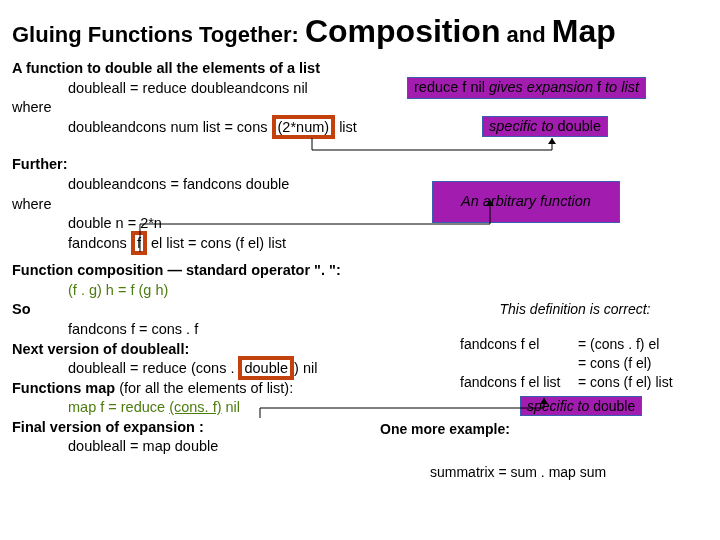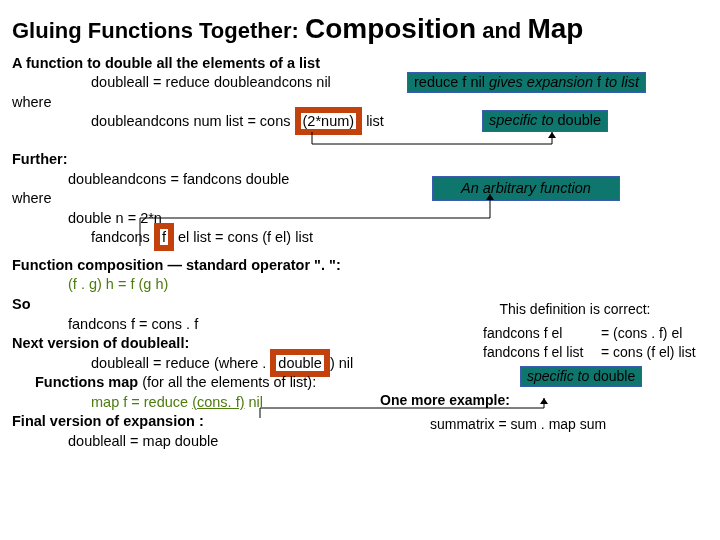--- a/index.html
+++ b/index.html
@@ -7,38 +7,38 @@
     padding: 10px 12px;
     font-family: Arial, Helvetica, sans-serif;
     font-size: 14.5px;
     width: 696px;
     height: 520px;
     color: #000;
     background: #fff;
     line-height: 1.35;
   }
   .title { font-weight: bold; font-size: 22px; margin-bottom: 6px; white-space: nowrap; }
-  .title .big { font-size: 28px; }
+  .title .big { font-size: 32px; }
   .bold { font-weight: bold; }
   .row { position: relative; }
   .indent1 { padding-left: 56px; }
   .blue { color: #4d7c0f; }
   .box {
     border: 1px solid #3a5db0;
     padding: 0 6px;
     display: inline-block;
     font-style: italic;
-    background: #0f766e;
+    background: #a21caf;
   }
   .box .upright { font-style: normal; }
-  .boxed { border: 6px solid #c2410c; padding: 0 2px; }
+  .boxed { border: 4px solid #c2410c; padding: 0 2px; }
   .abs { position: absolute; }
   .rightcol { position: absolute; left: 460px; top: 300px; width: 230px; font-size: 14px; }
   svg.arrow { position: absolute; overflow: visible; }
-  .nowrap { white-space: nowrap; margin-left: 23px; }
+  .nowrap { white-space: nowrap; }
 </style>
 </head>
 <body>
 
 <div class="title">
   <span>Gluing Functions Together:</span>
   <span class="big">Composition</span>
   <span>and</span>
   <span class="big">Map</span>
 </div>
@@ -64,21 +64,21 @@
     <line x1="240" y1="14" x2="240" y2="2" stroke="#000"></line>
     <polygon points="240,2 236,8 244,8" fill="#000"></polygon>
   </svg>
 </div>
 
 <div style="height:18px"></div>
 
 <div class="row bold">Further:</div>
 <div class="row">
   <div class="indent1">doubleandcons = fandcons double</div>
-  <div class="box abs" style="left:420px; top:6px; padding:2px 28px;">An arbitrary function</div>
+  <div class="box abs" style="left:420px; top:6px; padding:10px 28px;">An arbitrary function</div>
 </div>
 <div class="row">where</div>
 <div class="row indent1">double n = 2*n</div>
 <div class="row">
   <span class="indent1 nowrap" style="display:inline-block">
     <span>fandcons </span><span class="boxed">f</span><span> el list = cons (f el) list</span>
   </span>
   <svg class="arrow" style="left:128px; top:-38px;" width="360" height="58">
     <line x1="0" y1="56" x2="0" y2="28" stroke="#000"></line>
     <line x1="0" y1="28" x2="350" y2="28" stroke="#000"></line>
@@ -89,39 +89,40 @@
 
 <div style="height:8px"></div>
 
 <div class="row bold">Function composition — standard operator ". ":</div>
 <div class="row indent1 blue">(f . g) h = f (g h)</div>
 <div class="row bold">So</div>
 <div class="row indent1">fandcons f = cons . f</div>
 <div class="row bold">Next version of doubleall:</div>
 <div class="row">
   <span class="indent1 nowrap" style="display:inline-block">
-    <span>doubleall = reduce (where . </span><span class="boxed">double</span><span>) nil</span>
+    <span>doubleall = reduce (cons . </span><span class="boxed">double</span><span>) nil</span>
   </span>
 </div>
 <div class="row bold nowrap"><span>Functions map </span><span style="font-weight:normal">(for all the elements of list):</span></div>
 <div class="row indent1 blue nowrap">
   <span>map f = reduce </span><span style="text-decoration:underline">(cons. f)</span><span> nil</span>
 </div>
 <div class="row bold">Final version of expansion :</div>
 <div class="row indent1">doubleall = map double</div>
 
 <div class="rightcol">
-  <div style="text-align:center; margin-bottom:5px;">This definition is correct:</div>
+  <div style="font-style:italic; text-align:center; margin-bottom:16px;">This definition is correct:</div>
   <div class="nowrap"><span style="display:inline-block; width:118px">fandcons f el</span><span>= (cons . f) el</span></div>
+  <div class="nowrap"><span style="display:inline-block; width:118px"></span><span>= cons (f el)</span></div>
   <div class="nowrap"><span style="display:inline-block; width:118px">fandcons f el list</span><span>= cons (f el) list</span></div>
   <div class="box" style="margin:4px 0 4px 60px;">
     <span>specific to </span><span class="upright">double</span>
   </div>
   <div class="bold" style="margin-left:-80px">One more example:</div>
-  <div style="margin-top:6px; margin-left:-30px">summatrix = sum . map sum</div>
+  <div style="margin-top:24px; margin-left:-30px">summatrix = sum . map sum</div>
 </div>
 
 <svg class="arrow" style="left:260px; top:396px;" width="290" height="26">
   <line x1="0" y1="22" x2="0" y2="12" stroke="#000"></line>
   <line x1="0" y1="12" x2="284" y2="12" stroke="#000"></line>
   <line x1="284" y1="12" x2="284" y2="2" stroke="#000"></line>
   <polygon points="284,2 280,8 288,8" fill="#000"></polygon>
 </svg>
 
 </body></html>

